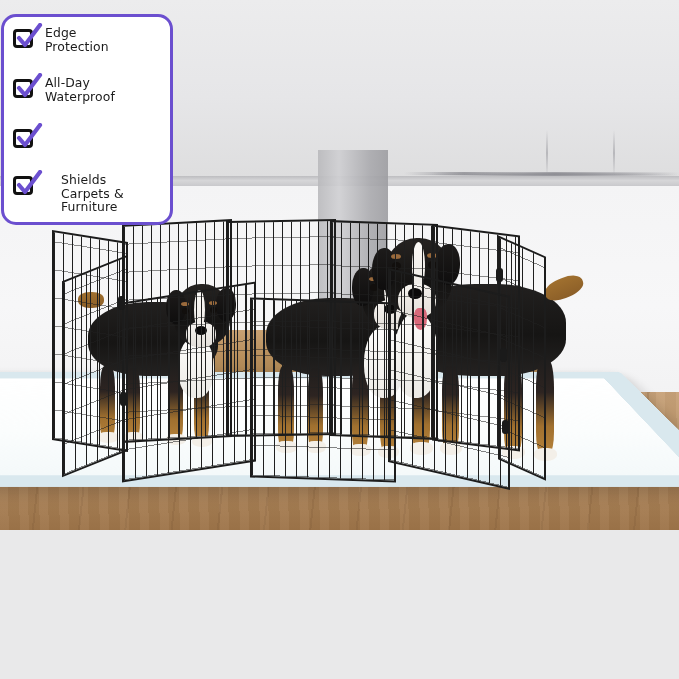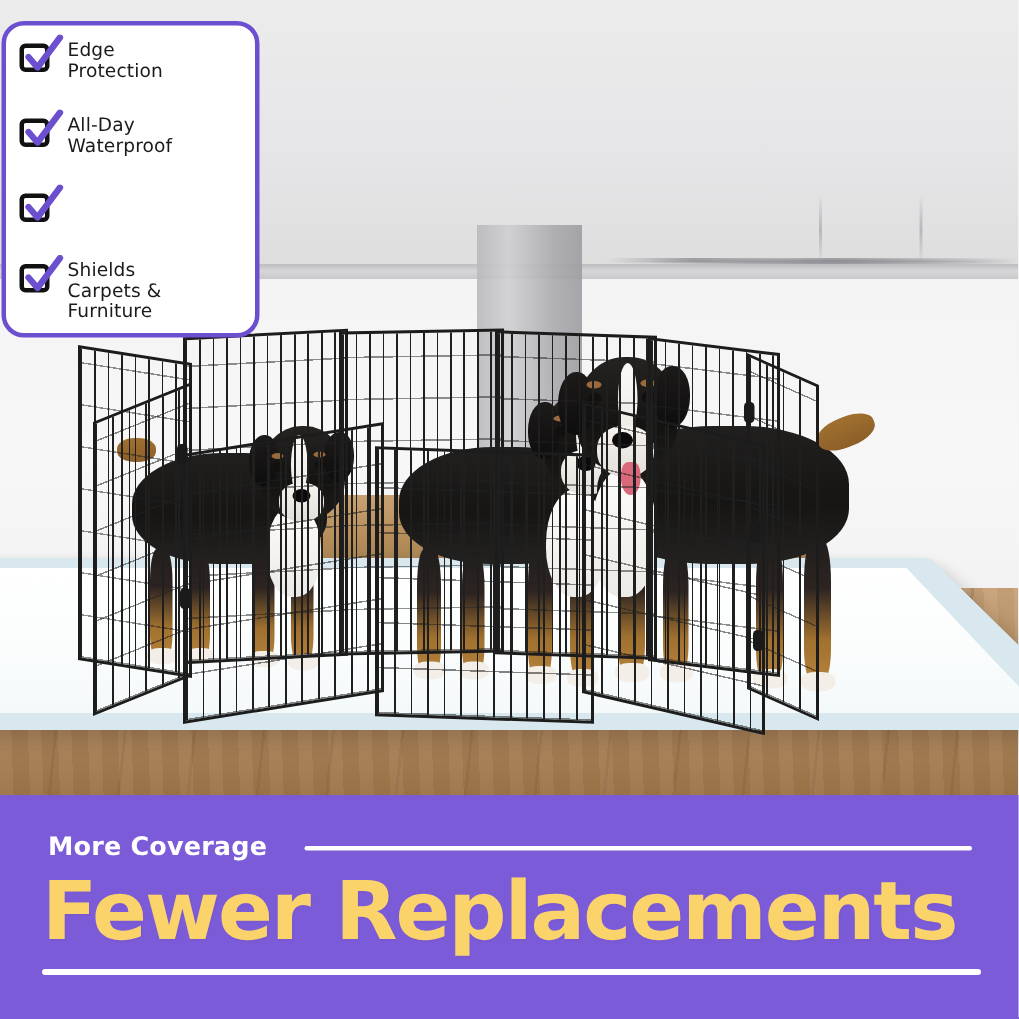--- a/index.html
+++ b/index.html
@@ -473,32 +473,24 @@
         </span>
       </div>
 
       <div class="feature-row">
         <span class="cbx">
           <span class="box"></span>
           <svg width="30" height="30" viewBox="0 0 30 30">
             <path d="M5 15 L11 22 L26 2" fill="none" stroke="#6b4fcf" stroke-width="4.2" stroke-linecap="round" stroke-linejoin="round"></path>
           </svg>
         </span>
-        <span class="feature-text" style="white-space:pre-line;">Shields
+        <span class="feature-text" style="white-space:pre-line;margin-left:16px;">Shields
 Carpets &amp;
 Furniture</span>
       </div>
 
     </div>
 
 
   </div>
 
-  <div class="banner">
-    <div class="banner-top">
-      <span class="banner-kicker">More Coverage</span>
-      <span class="rule"></span>
-    </div>
-    <div class="banner-main">Fewer Replacements</div>
-    <div class="rule-bottom"></div>
-  </div>
 
 </div>
 
 </body></html>

